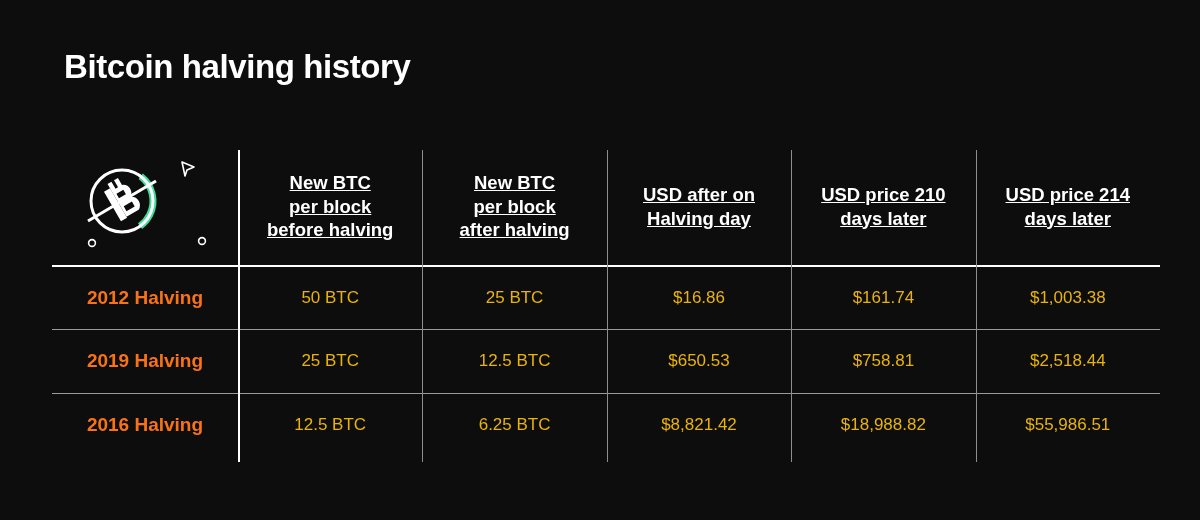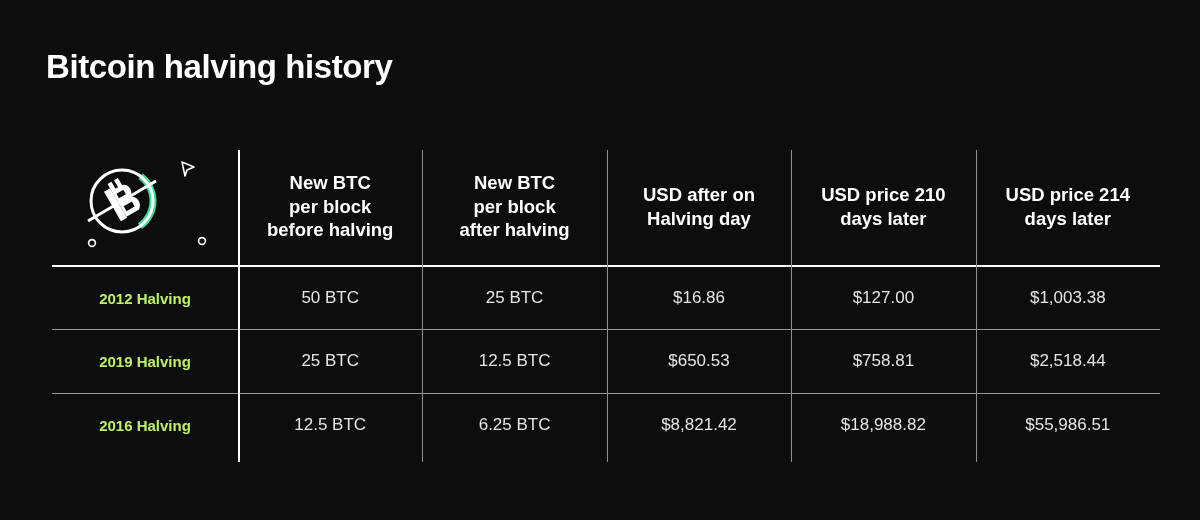--- a/index.html
+++ b/index.html
@@ -17,21 +17,21 @@
   }
 
   .page {
     position: absolute;
     inset: 0;
   }
 
   
   .page-title {
     position: absolute;
-    left: 46px;
+    left: 64px;
     top: 48px;
     font-size: 33px;
     font-weight: bold;
     letter-spacing: -0.4px;
     color: #ffffff;
     white-space: nowrap;
   }
 
   
   .table-wrap {
@@ -45,21 +45,21 @@
   table.halving-table {
     border-collapse: collapse;
     table-layout: fixed;
     width: 1108px;
   }
 
   table.halving-table col.c-logo   { width: 186px; }
   table.halving-table col.c-data   { width: 184.4px; }
 
   
-  thead tr { height: 118px; }
+  thead tr { height: 118px; text-decoration: underline; }
   thead th {
     padding: 0 8px;
     vertical-align: middle;
     text-align: center;
     font-size: 18.5px;
     font-weight: bold;
     line-height: 1.28;
     color: #ffffff;
     border-bottom: 2px solid #ffffff;
   }
@@ -69,30 +69,30 @@
   }
 
   
   tbody tr { height: 63.5px; }
   tbody td {
     padding: 0 8px;
     vertical-align: middle;
     text-align: center;
     font-size: 17px;
     font-weight: normal;
-    color: #e5e5e5;
+    color: #eab308;
     border-bottom: 1px solid #9a9a9a;
   }
   tbody tr:last-child td {
     border-bottom: none;
   }
   tbody td.row-label {
-    font-size: 15px;
+    font-size: 19px;
     font-weight: bold;
-    color: #bef264;
+    color: #f97316;
   }
 
   
   .vrule {
     position: absolute;
     top: 2px;
     bottom: 2px;
     width: 1px;
     background: #8e8e8e;
   }
@@ -227,21 +227,21 @@
         </tr>
       </thead>
 
       <tbody>
 
         <tr>
           <td class="row-label">2012 Halving</td>
           <td>50 BTC</td>
           <td>25 BTC</td>
           <td>$16.86</td>
-          <td>$127.00</td>
+          <td>$161.74</td>
           <td>$1,003.38</td>
         </tr>
 
         <tr>
           <td class="row-label">2019 Halving</td>
           <td>25 BTC</td>
           <td>12.5 BTC</td>
           <td>$650.53</td>
           <td>$758.81</td>
           <td>$2,518.44</td>

